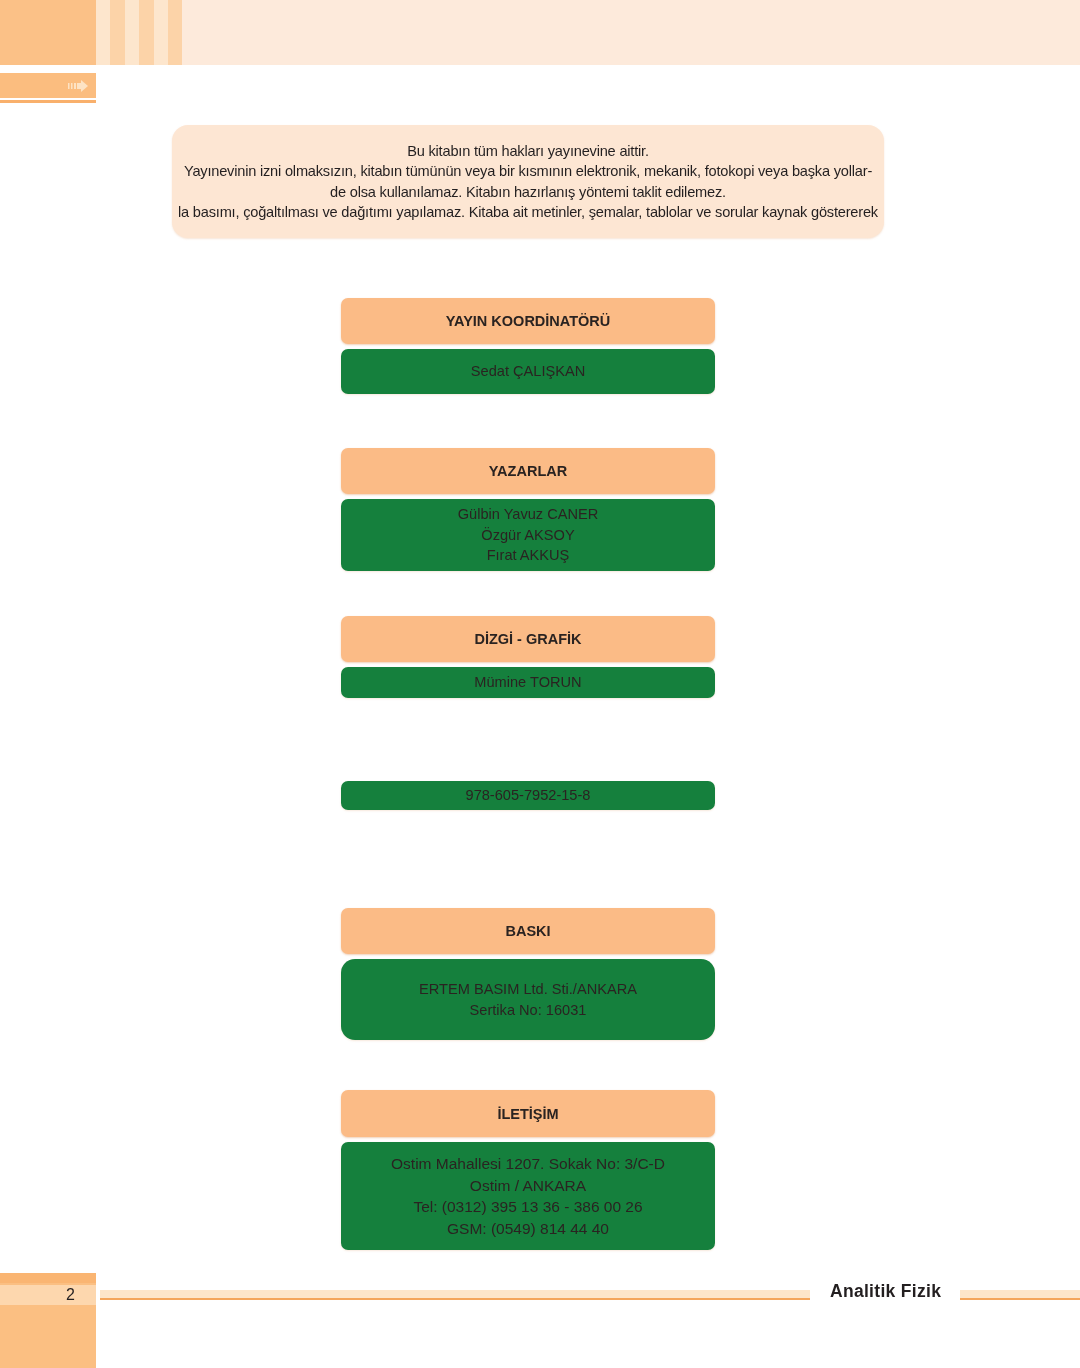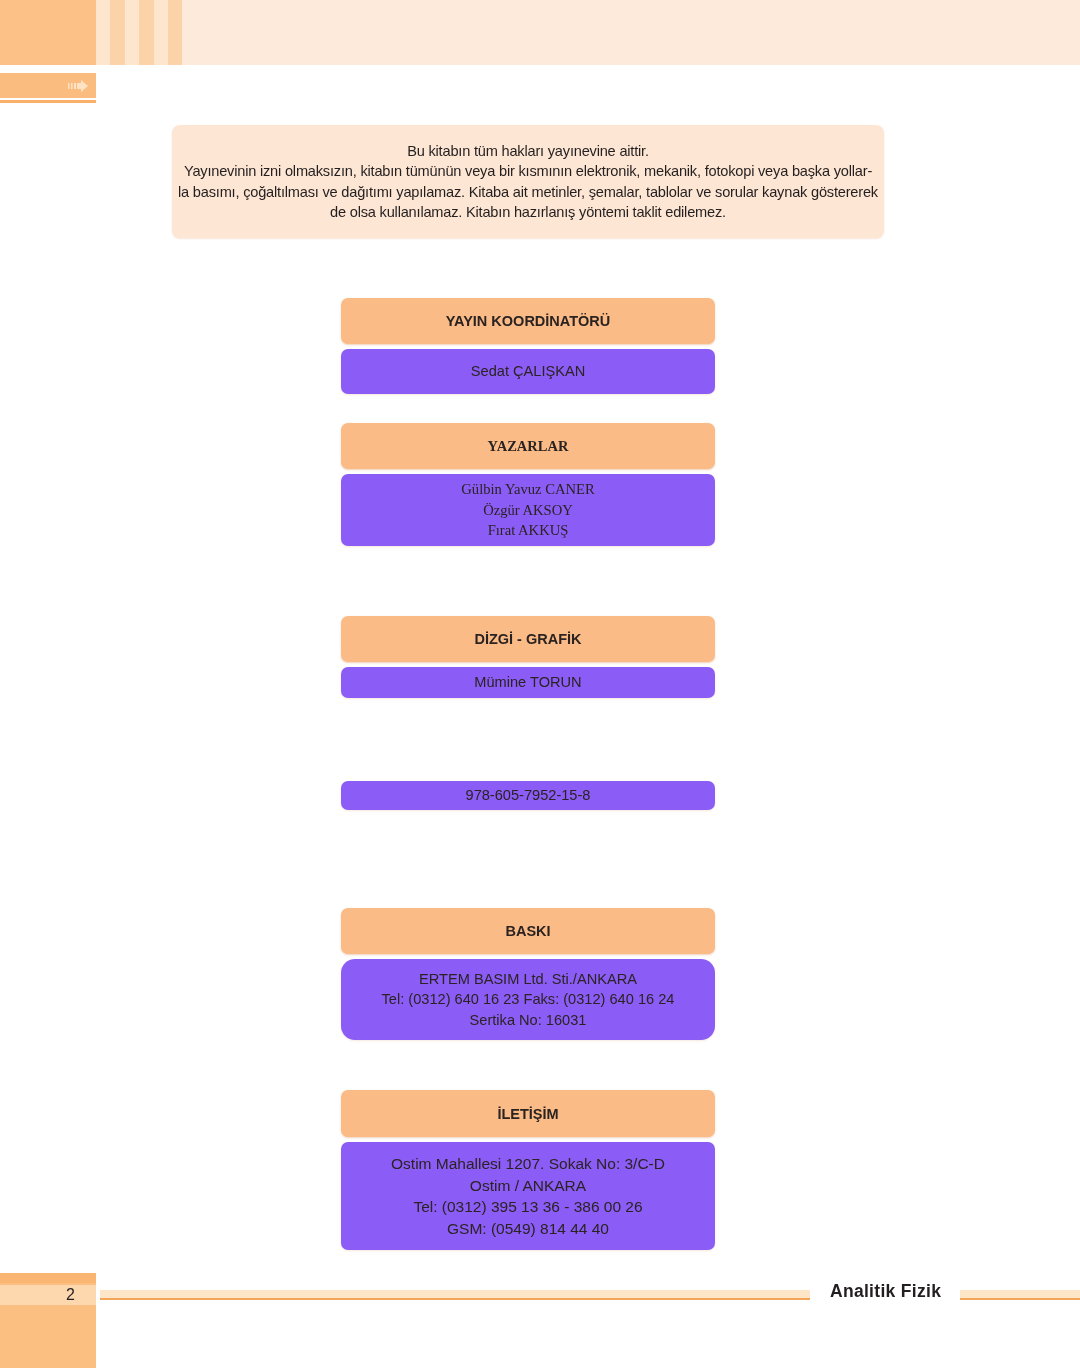--- a/index.html
+++ b/index.html
@@ -16,30 +16,30 @@
   .s4 { left:139px; width:15px; background:#fcd3a8; }
   .s5 { left:154px; width:14px; background:#fde6cd; }
   .s6 { left:168px; width:14px; background:#fcd3a8; }
 
   .arrow-tab { position:absolute; left:0; top:73px; width:96px; height:25px; background:#fbbd7f; }
   .arrow-tab-line { position:absolute; left:0; top:100px; width:96px; height:3px; background:#f9b06c; }
   .arrow-icon { position:absolute; left:66px; top:79px; width:28px; height:14px; }
 
   
   .notice { position:absolute; left:172px; top:125px; width:712px; height:113px; background:#fde6d3;
-            border-radius:8px; box-shadow:0 1px 2px rgba(230,180,140,0.35);
+            border-radius:16px; box-shadow:0 1px 2px rgba(230,180,140,0.35);
             display:flex; flex-direction:column; justify-content:center; align-items:center;
             text-align:center; font-size:14.6px; line-height:20.5px; letter-spacing:-0.2px; }
   .notice p { margin:0; }
 
   
   .section { position:absolute; left:341px; width:374px; }
   .sec-head { height:46px; background:#fbbb86; border-radius:7px; box-shadow:0 1px 2px rgba(220,150,100,0.45);
               display:flex; align-items:center; justify-content:center; font-weight:bold; font-size:14.5px; color:#2a2321; }
-  .sec-body { margin-top:5px; background:#8b5cf6; border-radius:7px; box-shadow:0 1px 2px rgba(230,180,140,0.3);
+  .sec-body { margin-top:5px; background:#15803d; border-radius:7px; box-shadow:0 1px 2px rgba(230,180,140,0.3);
               display:flex; flex-direction:column; align-items:center; justify-content:center;
               font-size:14.6px; line-height:20.6px; color:#2a2321; }
   .sec-body.sans2 { font-size:15.5px; line-height:21.5px; }
   .sec-body span { display:block; }
 
   
   .foot-block { position:absolute; left:0; top:1273px; width:96px; height:95px; background:#fbbf82; }
   .foot-top { position:absolute; left:0; top:1273px; width:96px; height:10px; background:#fab572; }
   .foot-num-band { position:absolute; left:0; top:1285px; width:96px; height:20px; background:#fdd7ae; }
   .page-num { position:absolute; left:66px; top:1286px; font-size:16px; color:#231f20; }
@@ -67,32 +67,32 @@
   <rect x="5" y="4" width="1.5" height="6" fill="#fde3c4"></rect>
   <rect x="8" y="4" width="2" height="6" fill="#fde3c4"></rect>
   <rect x="11" y="4" width="3" height="6" fill="#fde3c4"></rect>
   <polygon points="15,1 22,7 15,13" fill="#fde3c4"></polygon>
   <rect x="14" y="4" width="3" height="6" fill="#fde3c4"></rect>
 </svg>
 
 <div class="notice">
   <p>Bu kitabın tüm hakları yayınevine aittir.</p>
   <p>Yayınevinin izni olmaksızın, kitabın tümünün veya bir kısmının elektronik, mekanik, fotokopi veya başka yollar-</p>
+  <p>de olsa kullanılamaz. Kitabın hazırlanış yöntemi taklit edilemez.</p>
   <p>la basımı, çoğaltılması ve dağıtımı yapılamaz. Kitaba ait metinler, şemalar, tablolar ve sorular kaynak göstererek</p>
-  <p>de olsa kullanılamaz. Kitabın hazırlanış yöntemi taklit edilemez.</p>
 </div>
 
 <div class="section" style="top:298px;">
   <div class="sec-head">YAYIN KOORDİNATÖRÜ</div>
   <div class="sec-body" style="height:45px;">
     <span>Sedat ÇALIŞKAN</span>
   </div>
 </div>
 
-<div class="section" style="top:423px;font-family:Liberation Serif, serif;">
+<div class="section" style="top:448px;">
   <div class="sec-head">YAZARLAR</div>
   <div class="sec-body" style="height:72px;">
     <span>Gülbin Yavuz CANER</span>
     <span>Özgür AKSOY</span>
     <span>Fırat AKKUŞ</span>
   </div>
 </div>
 
 <div class="section" style="top:616px;">
   <div class="sec-head">DİZGİ - GRAFİK</div>
@@ -104,21 +104,20 @@
 <div class="section" style="top:762px;">
   <div class="sec-body" style="height:29px;margin-top:19px;">
     <span>978-605-7952-15-8</span>
   </div>
 </div>
 
 <div class="section" style="top:908px;">
   <div class="sec-head">BASKI</div>
   <div class="sec-body" style="height:81px;border-radius:14px;">
     <span>ERTEM BASIM Ltd. Sti./ANKARA</span>
-    <span>Tel: (0312) 640 16 23 Faks: (0312) 640 16 24</span>
     <span>Sertika No: 16031</span>
   </div>
 </div>
 
 <div class="section" style="top:1090px;">
   <div class="sec-head" style="height:47px;">İLETİŞİM</div>
   <div class="sec-body sans2" style="height:108px;">
     <span>Ostim Mahallesi 1207. Sokak No: 3/C-D</span>
     <span>Ostim / ANKARA</span>
     <span>Tel: (0312) 395 13 36 - 386 00 26</span>

